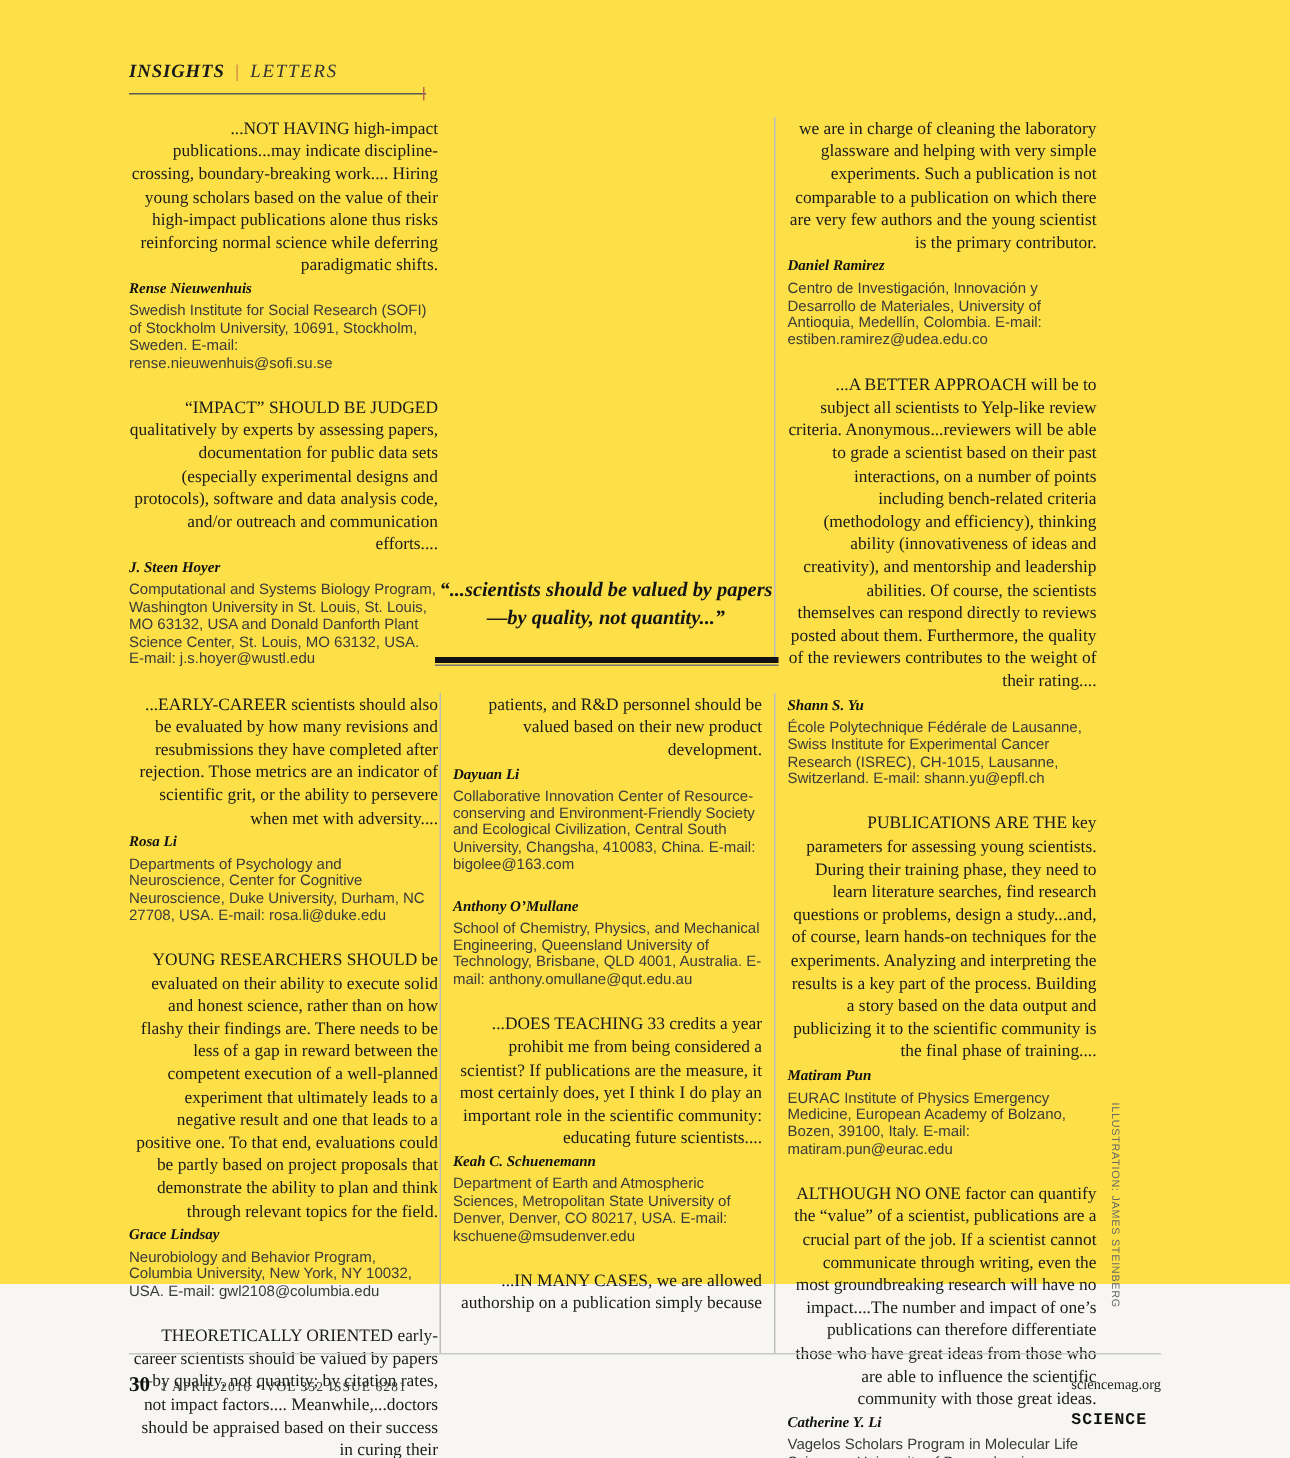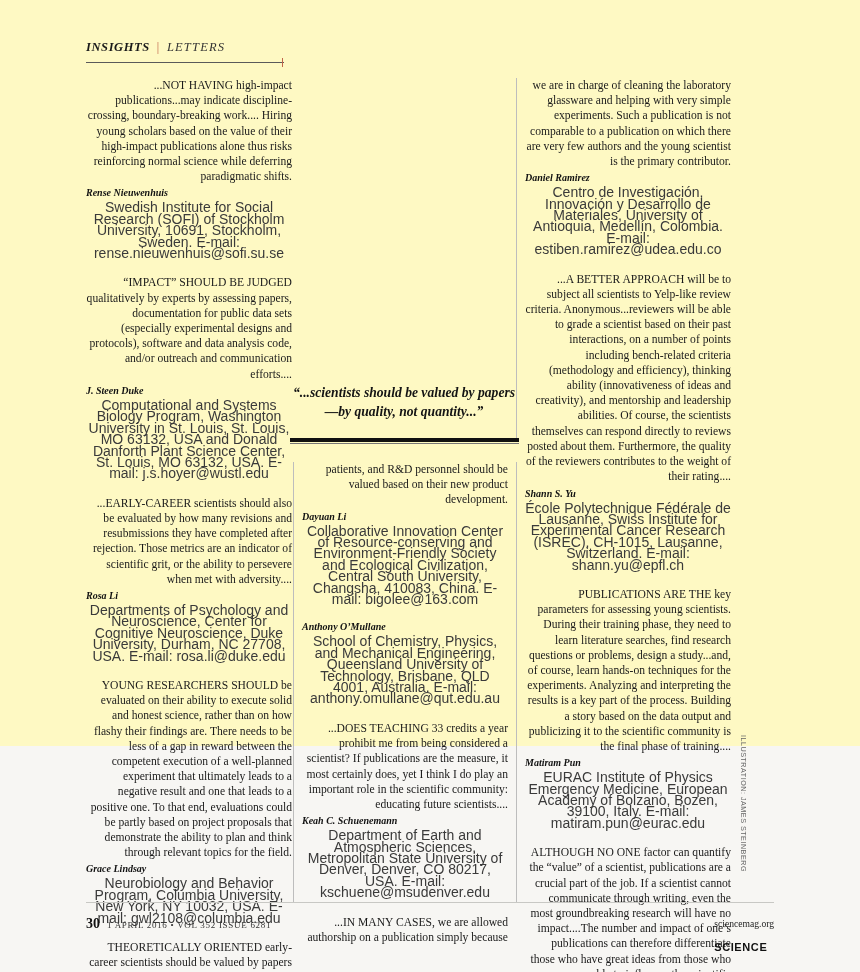--- a/index.html
+++ b/index.html
@@ -6,22 +6,22 @@
   html, body {
     margin: 0; padding: 0;
     width: 860px; height: 972px;
     background: #f7f6f3;
     font-family: "Liberation Serif", serif;
     color: #1a1a1a;
     overflow: hidden;
   }
   .page {
     position: relative;
-    width: 860px; height: 746px;
-    background: #fef9c3;
+    width: 860px; height: 856px;
+    background: #fde047;
   }
 
   
   .masthead {
     position: absolute;
     left: 86px; top: 40px;
     width: 200px;
   }
   .masthead-row {
     display: flex;
@@ -89,23 +89,23 @@
     margin: 3px 0 4px 0;
     text-align: left;
     font-family: Liberation Serif, serif;
     font-weight: bold;
     font-style: italic;
     font-size: 10px;
     color: #111;
   }
   .affil {
     margin: 0;
-    text-align: center;
+    text-align: left;
     font-family: "Liberation Sans", sans-serif;
-    font-size: 14px;
+    font-size: 10px;
     line-height: 11.4px;
     color: #3a3a3a;
   }
 
   
   .pullquote {
     position: absolute;
     left: 288px; top: 383px;
     width: 232px;
     text-align: center;
@@ -178,21 +178,21 @@
     align-items: baseline;
     gap: 12px;
     flex-direction: column;
   }
   .fr-url {
     font-family: "Liberation Serif", serif;
     font-size: 9.6px;
     color: #222;
   }
   .fr-brand {
-    font-family: Liberation Sans, sans-serif;
+    font-family: Liberation Mono, monospace;
     font-weight: bold;
     font-size: 11px;
     letter-spacing: 0.6px;
     color: #111;
   }
 </style>
 </head>
 <body>
 
 <div class="page">
@@ -212,21 +212,21 @@
   <div class="col-divider div-c"></div>
 
   <div class="col col-1" id="col-1">
       <div class="letter">
         <p class="body">...NOT HAVING high-impact publications...may indicate discipline-crossing, boundary-breaking work.... Hiring young scholars based on the value of their high-impact publications alone thus risks reinforcing normal science while deferring paradigmatic shifts.</p>
         <div class="byline">Rense Nieuwenhuis</div>
         <div class="affil">Swedish Institute for Social Research (SOFI) of Stockholm University, 10691, Stockholm, Sweden. E-mail: rense.nieuwenhuis@sofi.su.se</div>
       </div>
       <div class="letter">
         <p class="body">“IMPACT” SHOULD BE JUDGED qualitatively by experts by assessing papers, documentation for public data sets (especially experimental designs and protocols), software and data analysis code, and/or outreach and communication efforts....</p>
-        <div class="byline">J. Steen Duke</div>
+        <div class="byline">J. Steen Hoyer</div>
         <div class="affil">Computational and Systems Biology Program, Washington University in St. Louis, St. Louis, MO 63132, USA and Donald Danforth Plant Science Center, St. Louis, MO 63132, USA. E-mail: j.s.hoyer@wustl.edu</div>
       </div>
       <div class="letter">
         <p class="body">...EARLY-CAREER scientists should also be evaluated by how many revisions and resubmissions they have completed after rejection. Those metrics are an indicator of scientific grit, or the ability to persevere when met with adversity....</p>
         <div class="byline">Rosa Li</div>
         <div class="affil">Departments of Psychology and Neuroscience, Center for Cognitive Neuroscience, Duke University, Durham, NC 27708, USA. E-mail: rosa.li@duke.edu</div>
       </div>
       <div class="letter">
         <p class="body">YOUNG RESEARCHERS SHOULD be evaluated on their ability to execute solid and honest science, rather than on how flashy their findings are. There needs to be less of a gap in reward between the competent execution of a well-planned experiment that ultimately leads to a negative result and one that leads to a positive one. To that end, evaluations could be partly based on project proposals that demonstrate the ability to plan and think through relevant topics for the field.</p>
         <div class="byline">Grace Lindsay</div>

